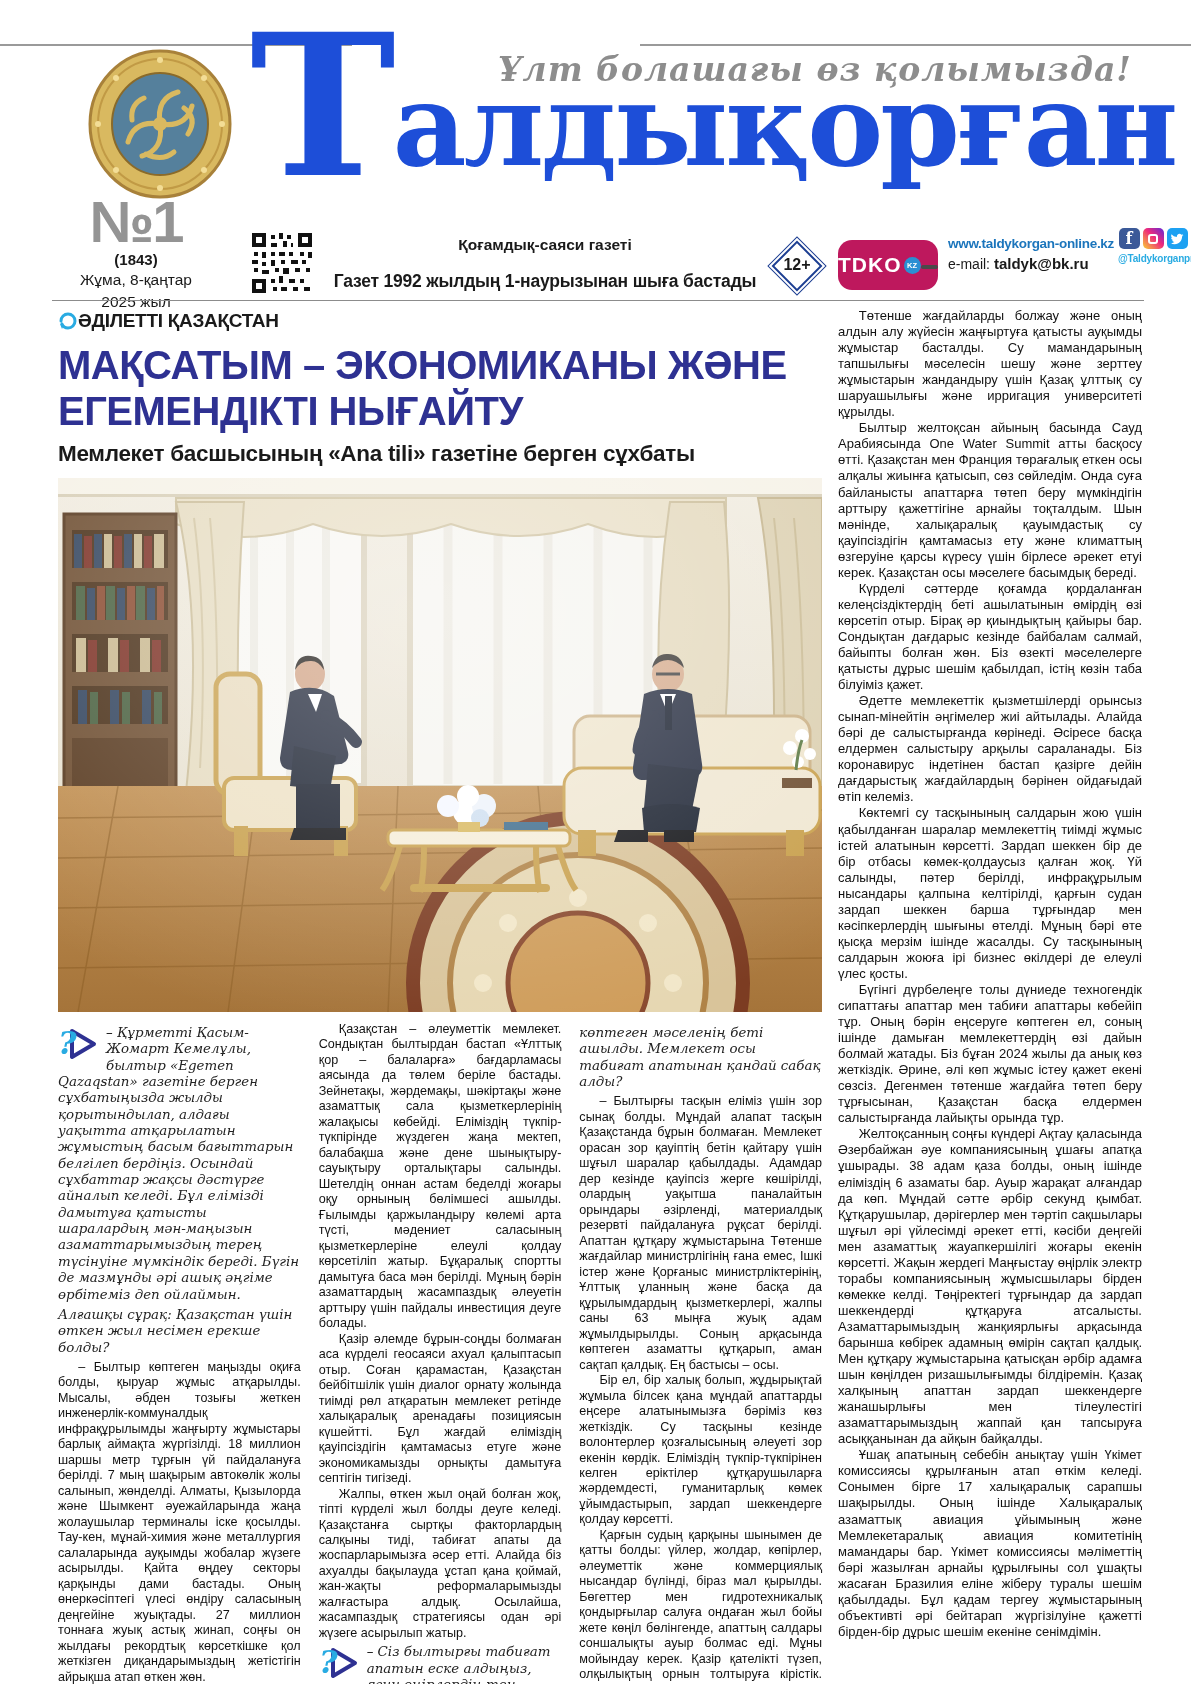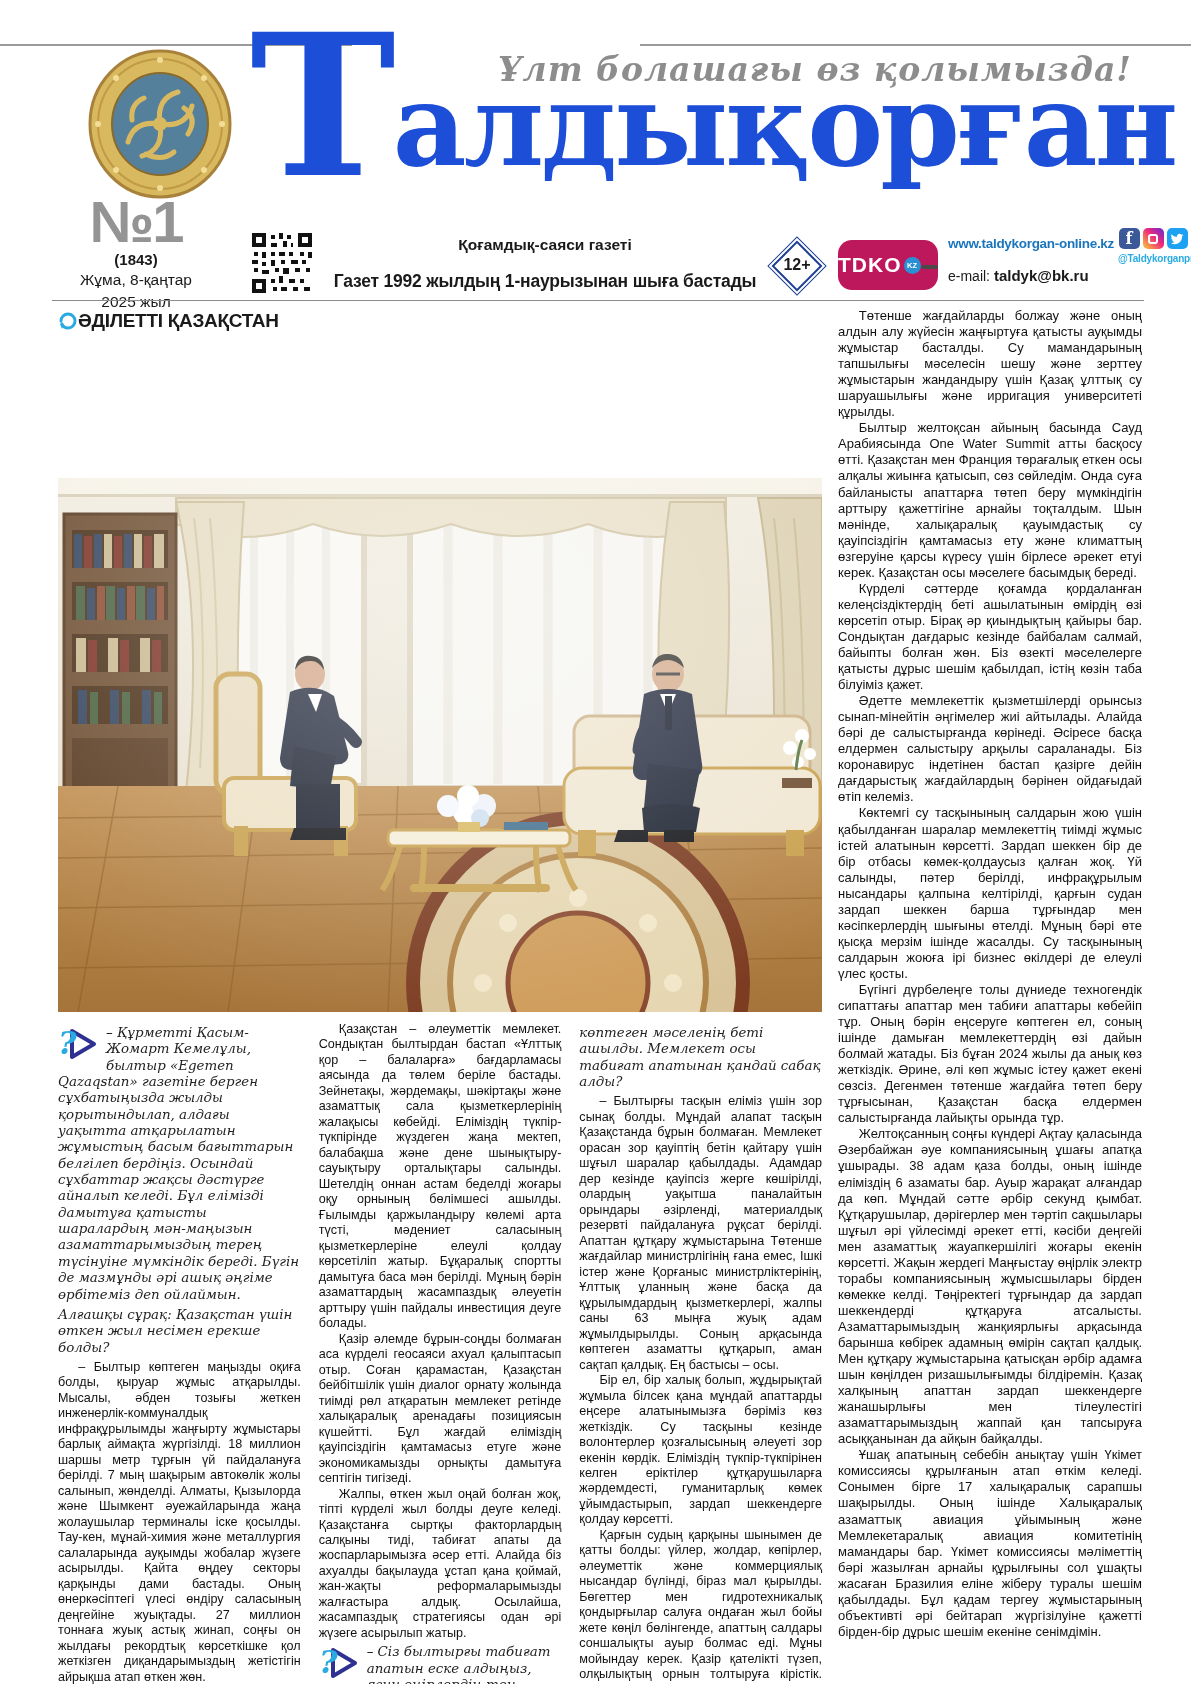--- a/index.html
+++ b/index.html
@@ -39,21 +39,21 @@
   .tdko{position:absolute;left:838px;top:240px;width:100px;height:50px;background:#be185d;border-radius:14px;
     display:flex;flex-direction:row;align-items:center;justify-content:center}
   .tdko .row{display:flex;align-items:center;gap:2px}
   .tdko .word{color:#fff;font-weight:bold;font-size:21px;letter-spacing:1px}
   .tdko .kz{width:17px;height:17px;border-radius:50%;background:#2a8fd3;color:#fff;font-size:7.5px;font-weight:bold;
     display:flex;align-items:center;justify-content:center}
   .tdko .micro{width:64px;height:4px;background:#4a4a4a;border-radius:2px;margin-top:3px}
 
   .contact{position:absolute;left:948px;top:236px;width:168px}
   .contact .site{color:#1b75bc;font-weight:bold;font-size:13.5px;letter-spacing:-0.3px}
-  .contact .mail{font-size:14px;margin-top:16px}
+  .contact .mail{font-size:14px;margin-top:4px}
   .contact .mail b{font-size:15px}
 
   .social{position:absolute;left:1118px;top:228px;width:70px;text-align:center}
   .social .icons{display:flex;gap:3px;justify-content:center}
   .s-icon{width:21px;height:21px;border-radius:5px;display:flex;align-items:center;justify-content:center;color:#fff;
     font-weight:bold;font-family:"DejaVu Serif",serif}
   .s-fb{background:#3b5998;font-size:16px}
   .s-ig{background:linear-gradient(45deg,#f9ce34,#ee2a7b 55%,#6228d7)}
   .s-ig .ring{width:10px;height:10px;border:2px solid #fff;border-radius:3px}
   .s-tw{background:#1da1f2}
@@ -212,20 +212,22 @@
 
   <div class="rule rule-header-bottom"></div>
 
   <div class="section-row">
     <svg width="20" height="20" viewBox="0 0 20 20">
       <path d="M3 10a7 7 0 1 1 7 7c-3 0-5-1.5-6-4" fill="none" stroke="#29abe2" stroke-width="3" stroke-linecap="round"></path>
       <path d="M2 13l4 1-2 4z" fill="#29abe2"></path>
     </svg>
     <span class="section-label">ӘДІЛЕТТІ ҚАЗАҚСТАН</span>
   </div>
+  <div class="headline">МАҚСАТЫМ – ЭКОНОМИКАНЫ ЖӘНЕ ЕГЕМЕНДІКТІ НЫҒАЙТУ</div>
+  <div class="subhead">Мемлекет басшысының «Ana tili» газетіне берген сұхбаты</div>
 
   <div class="photo">
     <svg viewBox="0 0 764 534" width="764" height="534">
       <defs>
         <linearGradient id="wall" x1="0" y1="0" x2="0" y2="1">
           <stop offset="0" stop-color="#f1ece0"></stop>
             <stop offset="1" stop-color="#e2dac6"></stop>
         </linearGradient>
         <linearGradient id="floor" x1="0" y1="0" x2="0" y2="1">
           <stop offset="0" stop-color="#c29154"></stop>

